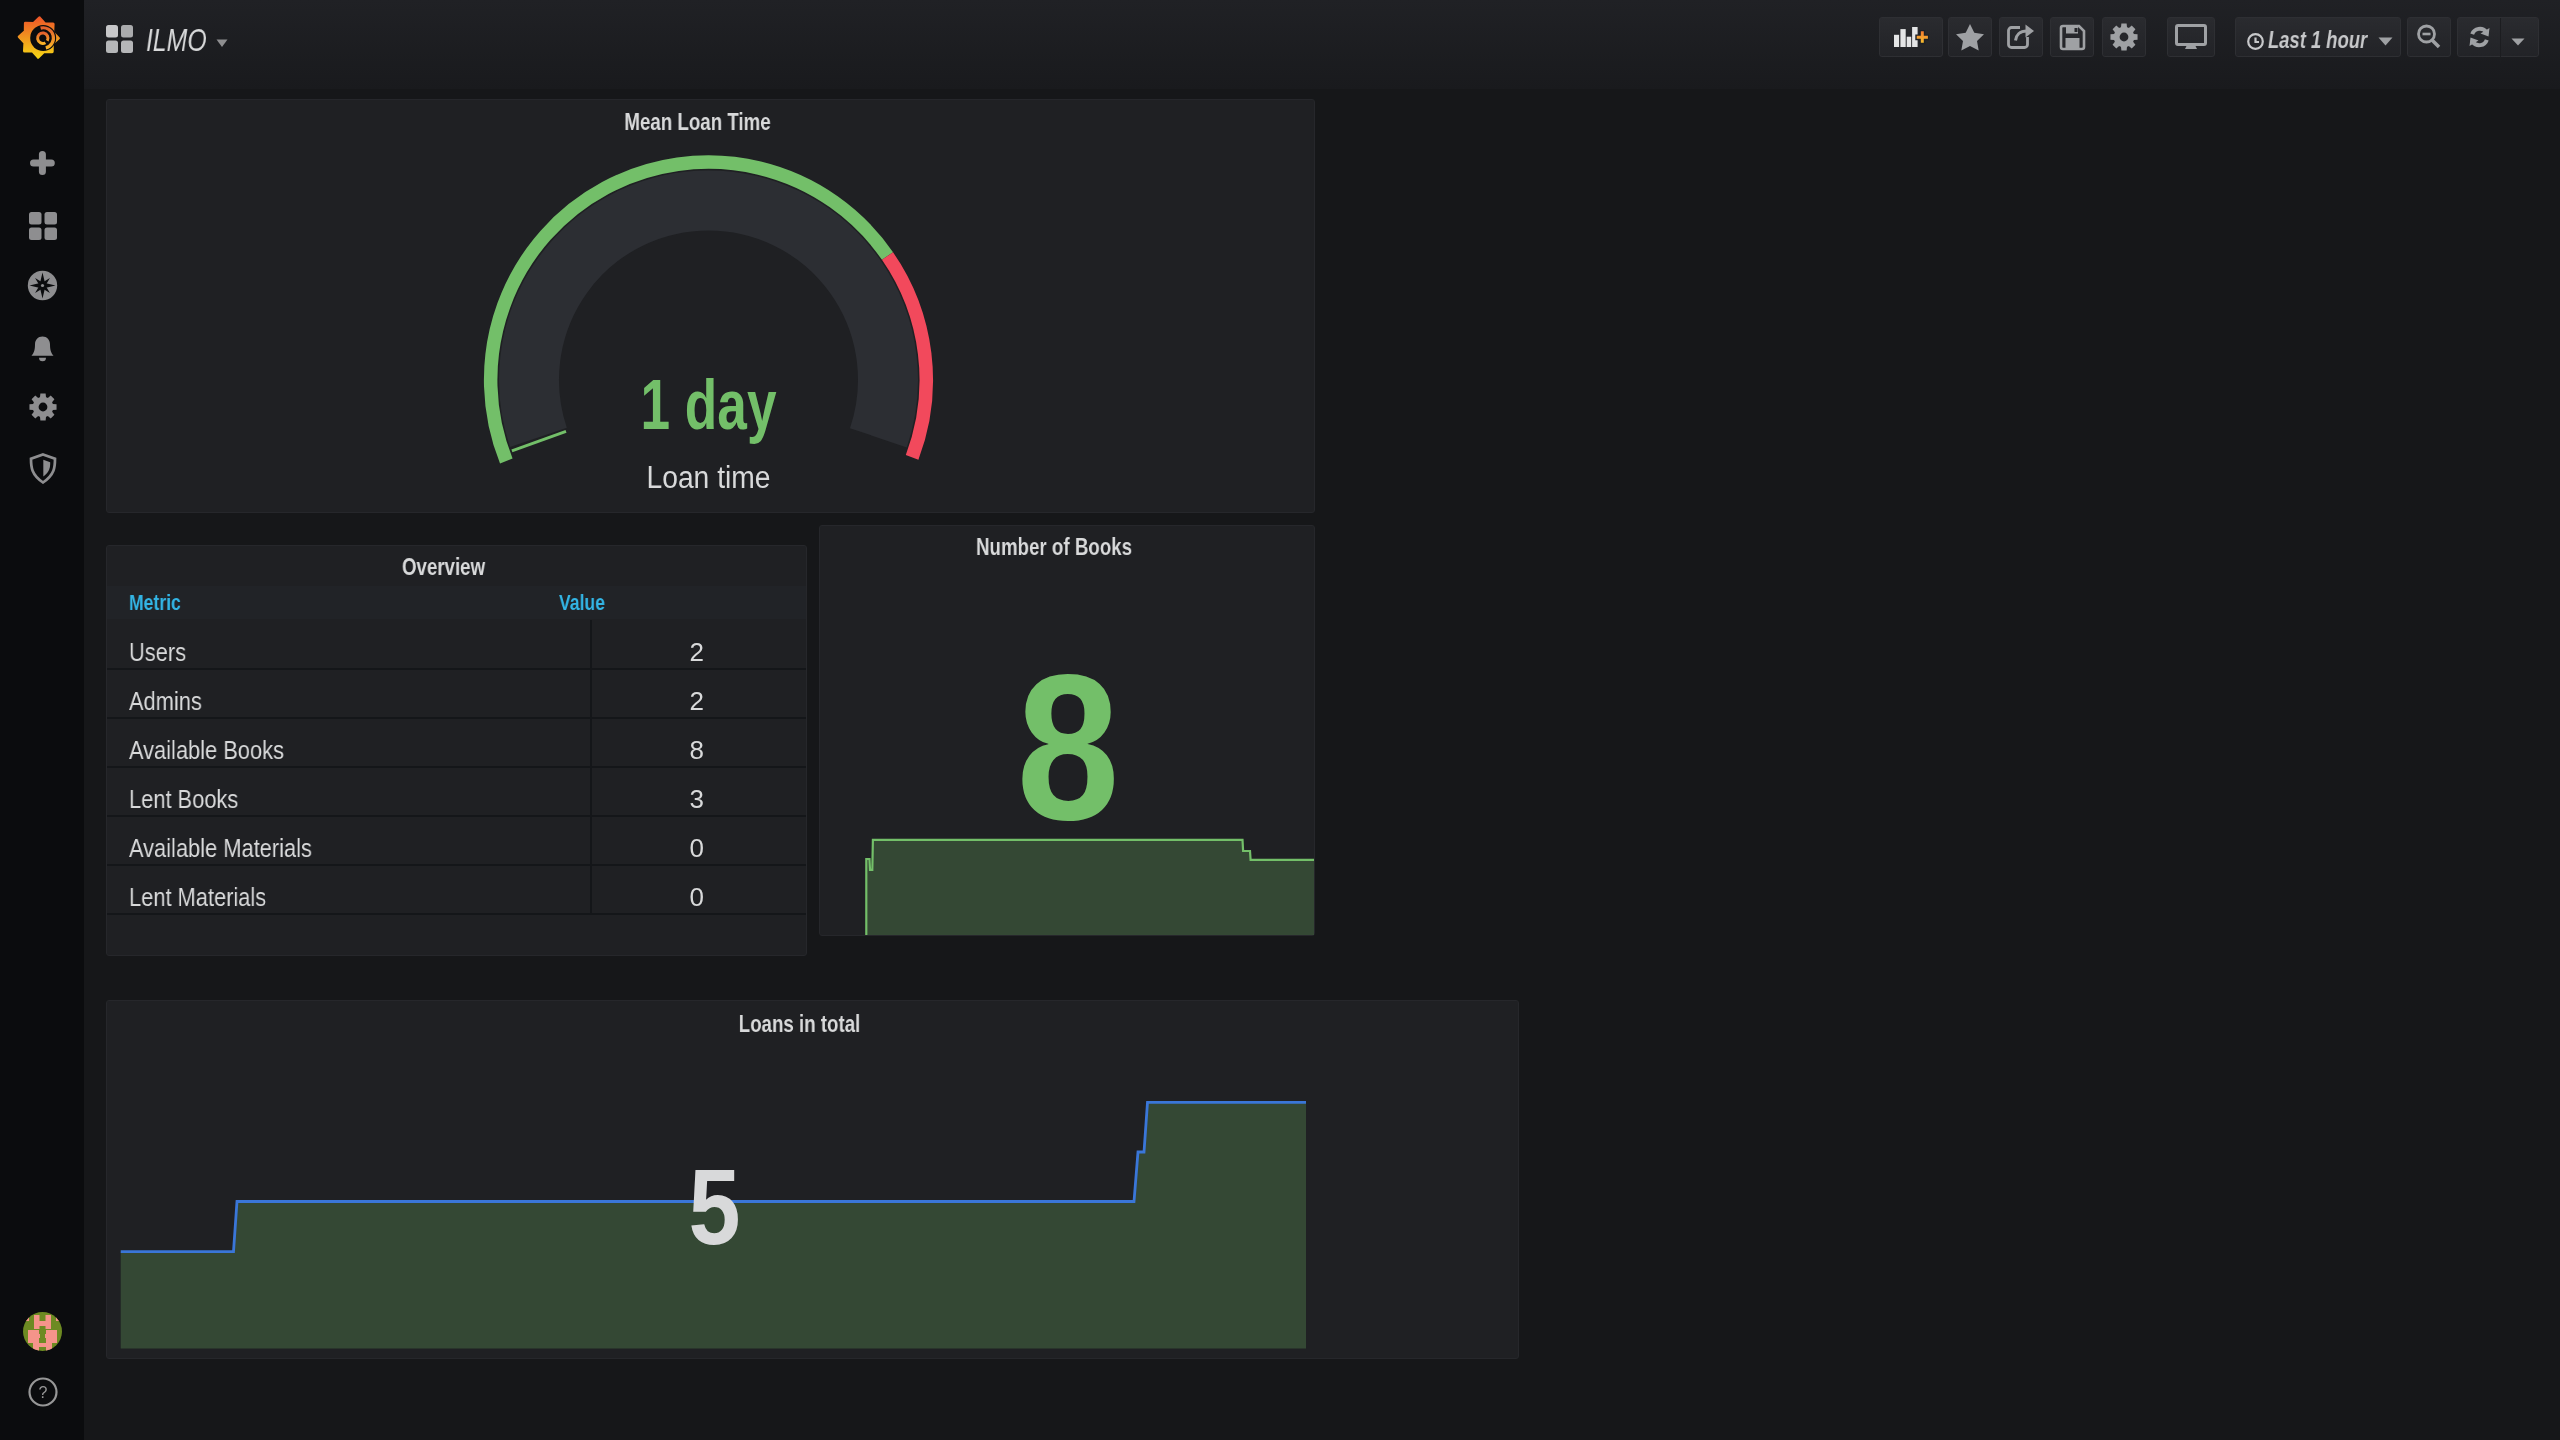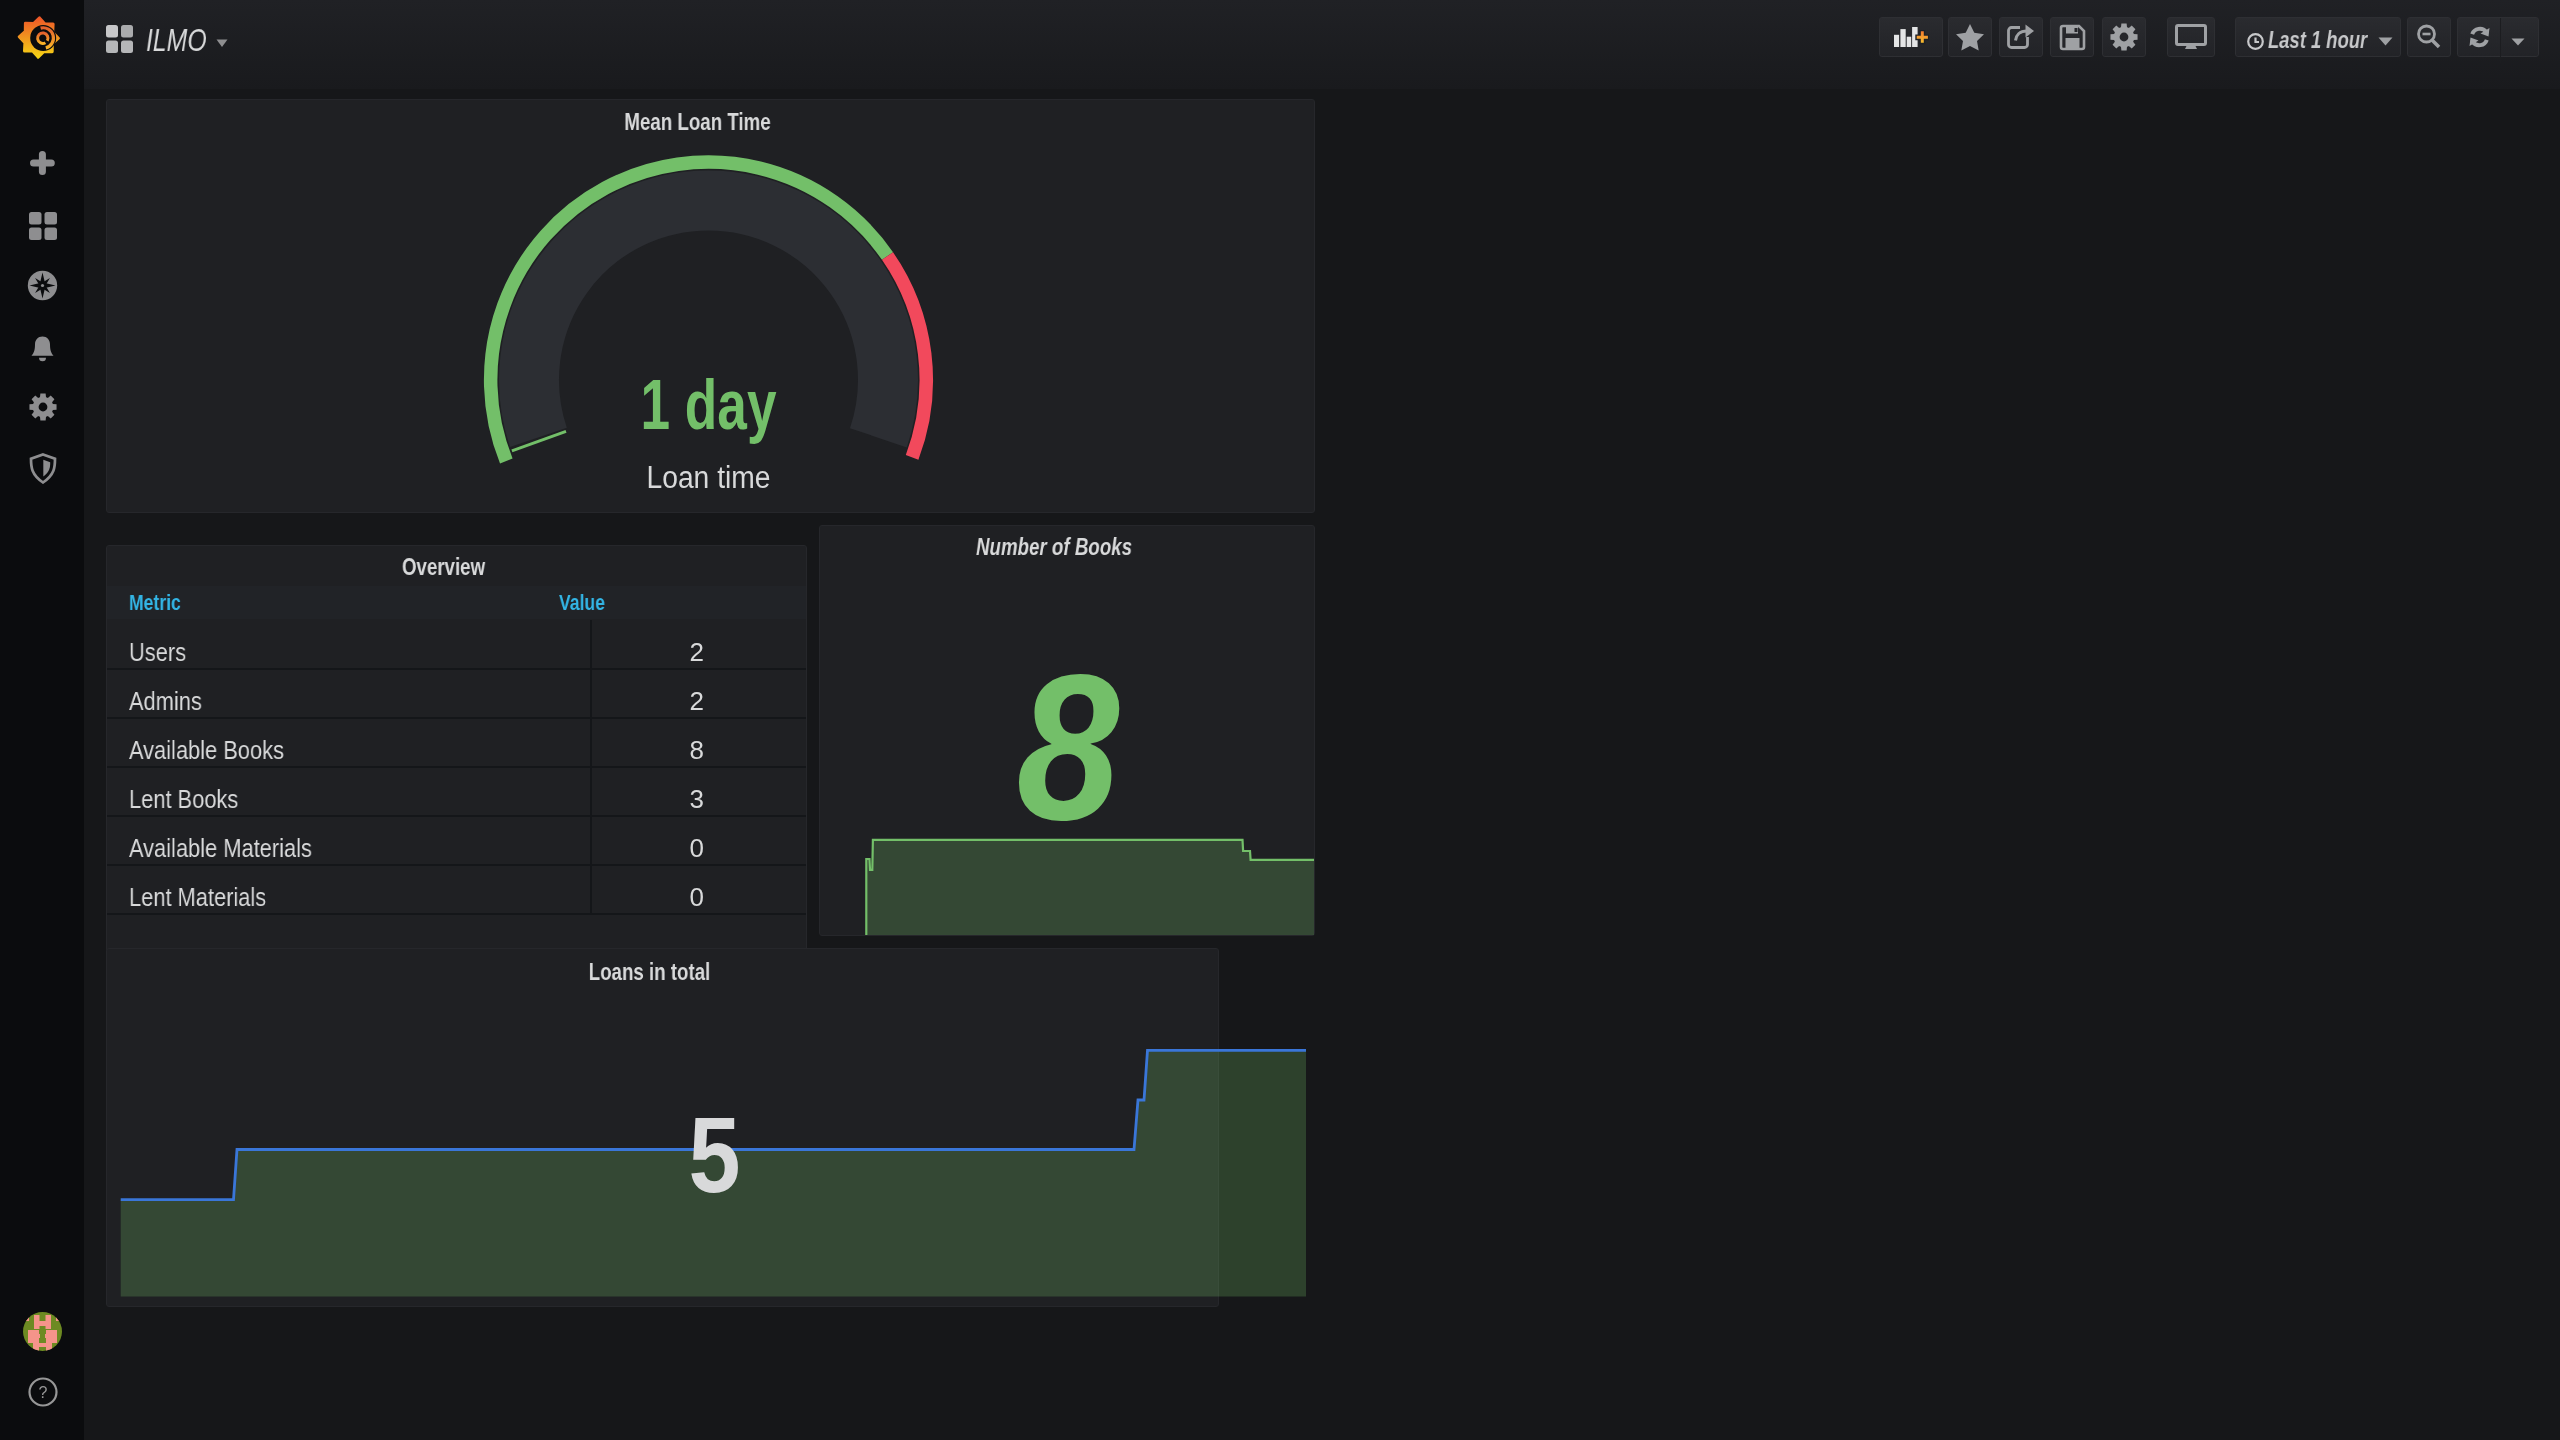--- a/index.html
+++ b/index.html
@@ -232,29 +232,29 @@
   <div class="sep" style="left:0px; top:269px; width:699px;"></div>
   <div class="trow" style="left:22px; top:278px; height:48px; line-height:48px; transform:scaleX(0.84); transform-origin:left center;">Available Materials</div>
   <div class="trow" style="left:484px; top:278px; width:113px; height:48px; line-height:48px; text-align:right;">0</div>
   <div class="sep" style="left:0px; top:318px; width:699px;"></div>
   <div class="trow" style="left:22px; top:327px; height:48px; line-height:48px; transform:scaleX(0.84); transform-origin:left center;">Lent Materials</div>
   <div class="trow" style="left:484px; top:327px; width:113px; height:48px; line-height:48px; text-align:right;">0</div>
   <div class="sep" style="left:0px; top:367px; width:699px;"></div>
   <div style="position:absolute; left:483px; top:74px; width:2px; height:295px; background:#141619;"></div>
 </div>
 
-<div class="panel" style="left:819px; top:525px; width:496px; height:411px;font-style:italic;">
+<div class="panel" style="left:819px; top:525px; width:496px; height:411px;">
   <div class="ptitle" style="top:7px;">Number of Books</div>
   <svg class="abs" style="left:0; top:0;" width="494" height="409" viewBox="0 0 494 409">
     <path d="M 46.3 410 L 46.3 333 L 49.5 333 L 50 343.8 L 52.3 343.8 L 52.9 313.8 L 422.5 313.8 L 423.1 325 L 430 325 L 430.6 333.8 L 494 333.8 L 494 410 Z" fill="rgba(115,191,105,0.25)" stroke="none"></path>
     <path d="M 46.3 410 L 46.3 333 L 49.5 333 L 50 343.8 L 52.3 343.8 L 52.9 313.8 L 422.5 313.8 L 423.1 325 L 430 325 L 430.6 333.8 L 494 333.8" fill="none" stroke="#73bf69" stroke-width="2.2"></path>
     <text x="248" y="293" text-anchor="middle" font-family="Liberation Sans" font-size="208" font-weight="bold" fill="#73bf69" textLength="103" lengthAdjust="spacingAndGlyphs">8</text>
   </svg>
 </div>
 
-<div class="panel" style="left:106px; top:948px; width:1113px; height:359px;">
+<div class="panel" style="left:106px; top:1000px; width:1413px; height:359px;">
   <div class="ptitle" style="top:9px;">Loans in total</div>
   <svg class="abs" style="left:0; top:0;" width="1207" height="357" viewBox="0 0 1207 357">
     <path d="M 13.7 250.7 L 126.5 250.7 L 130 200.5 L 1027 200.5 L 1031 151 L 1037 151 L 1040.5 101.4 L 1199 101.4 L 1199 347.5 L 13.7 347.5 Z" fill="rgba(115,191,105,0.25)" stroke="none"></path>
     <path d="M 13.7 250.7 L 126.5 250.7 L 130 200.5 L 1027 200.5 L 1031 151 L 1037 151 L 1040.5 101.4 L 1199 101.4" fill="none" stroke="#3a76d8" stroke-width="2.8"></path>
     <text x="607.5" y="243" text-anchor="middle" font-family="Liberation Sans" font-size="107" font-weight="bold" fill="#d8d9da" textLength="52" lengthAdjust="spacingAndGlyphs">5</text>
   </svg>
 </div>
 
 </body></html>

